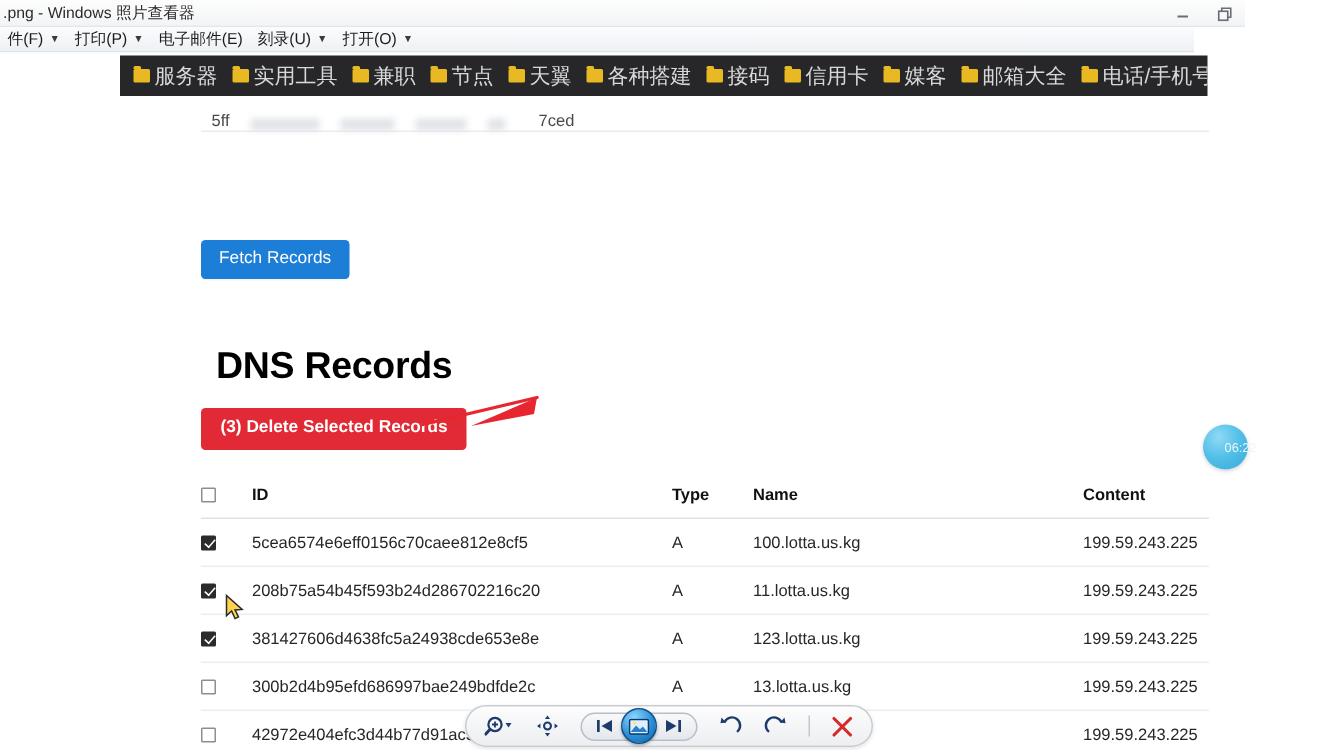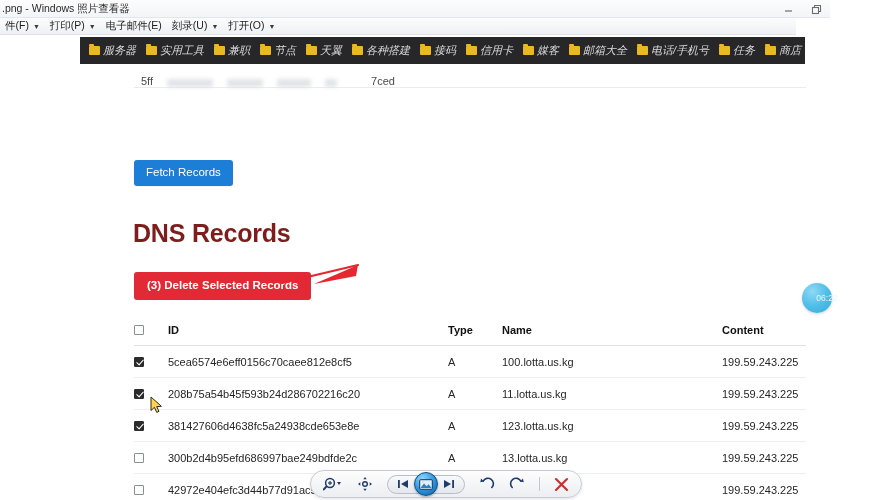--- a/index.html
+++ b/index.html
@@ -79,53 +79,52 @@
     content:""; position:absolute; left:0; top:-2px;
     width: 5px; height: 2px; background:#e8b923; border-radius: 1px 1px 0 0;
   }
   .bm-globe {
     width: 11px; height: 11px; flex: 0 0 auto; border-radius: 50%;
     background: #1a9cdc;
     display:flex;align-items:center;justify-content:center;
   }
   .bm-globe::after{ content:""; width:5px;height:5px;border-radius:50%;background:#fff; }
   .bm-label {
-    font-size: 11px; color: #d8d8d8;
+    font-size: 14px; color: #d8d8d8;
     filter: blur(0.35px);
-    font-style: italic;
   }
 
   
   .page { position: absolute; left: 0; top: 29px; width: 888px; height: 436px; background:#fff; }
 
   .toprow {
     position: absolute; left: 134px; top: 0px; width: 672px; height: 24px;
     border-bottom: 1px solid #e9ecef;
     display: flex; align-items: flex-end;
   }
   .frag { font-size: 11px; color: #4a4a4a; }
   .frag.a { margin-left: 7px; }
   .blurblock {
     height: 8px; background: #dcdfe3; border-radius: 1px;
     margin-left: 14px; filter: blur(2.2px); opacity: .85;
   }
-  .frag.b { margin-left: 34px; }
+  .frag.b { margin-left: 22px; }
 
   .btn-fetch {
     position: absolute; left: 134px; top: 96px;
     background: #1c7ed6; color: #fff;
     font-size: 11.5px; padding: 7px 12px; border-radius: 3px;
     border: none; line-height: 1; cursor: pointer;
     box-shadow: 0 1px 0 rgba(0,0,0,.04);
   }
 
   .h1 {
     position: absolute; left: 133px; top: 155px;
-    font-size: 25px; font-weight: 700; color: #7f1d1d;
-    letter-spacing: -0.2px; margin: 0;
+    font-size: 25px; font-weight: 700; color: #000000;
+    letter-spacing: -0.2px; margin: 11px;
   }
 
   .btn-delete {
     position: absolute; left: 134px; top: 208px;
     background: #e12a35; color: #ffffff;
     font-size: 11.5px; font-weight: 700;
     padding: 8px 13px; border: none; border-radius: 3px;
     line-height: 1; cursor: pointer;
   }
 

